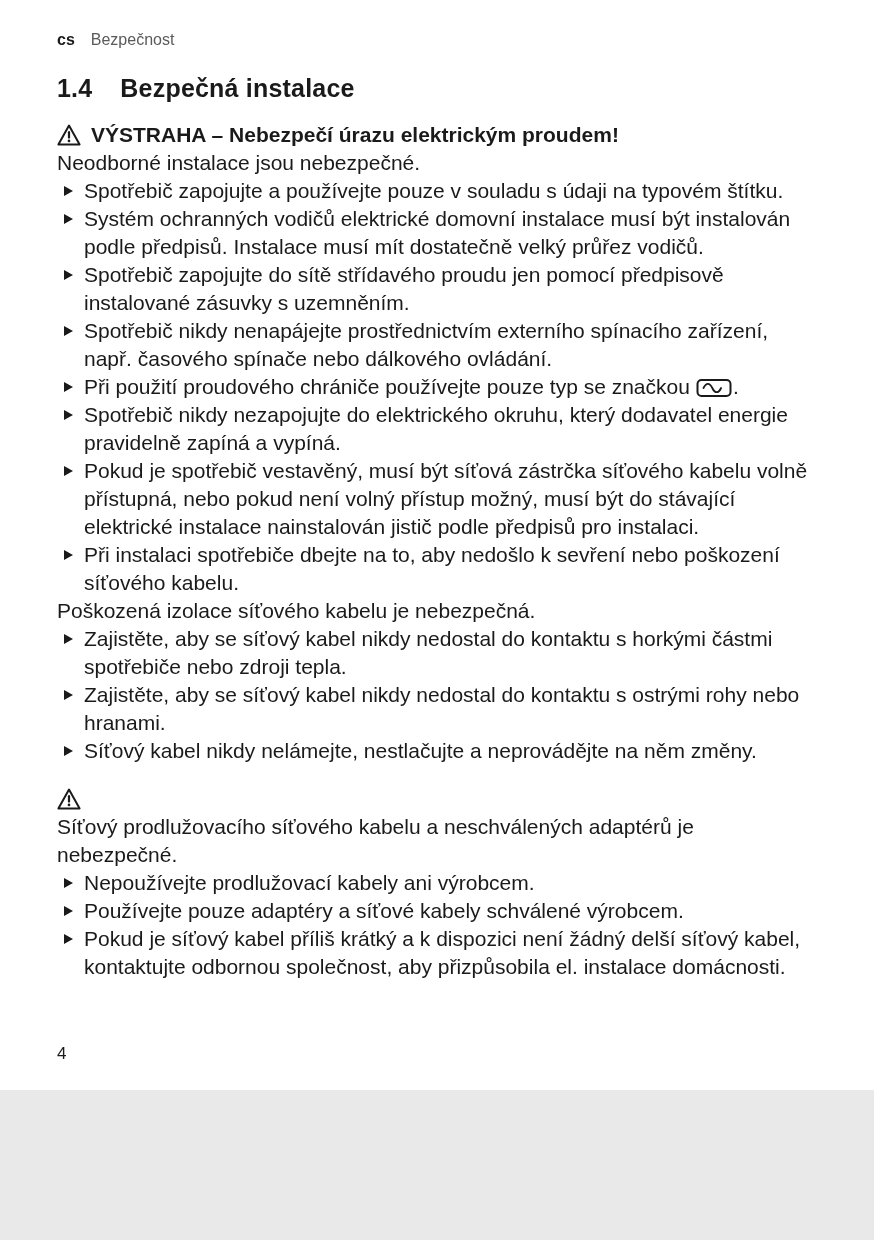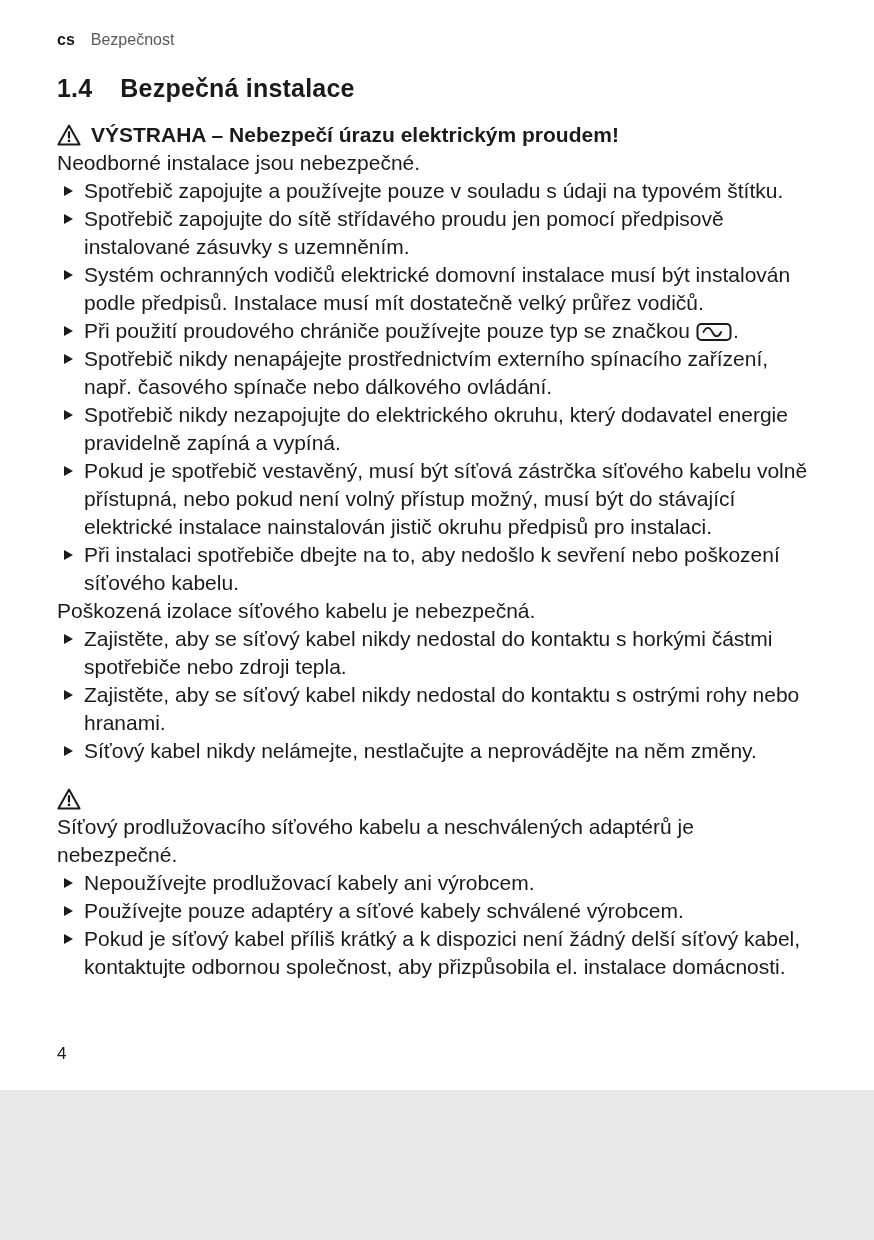--- a/index.html
+++ b/index.html
@@ -97,49 +97,49 @@
 
     <p class="body-text block-para">Neodborné instalace jsou nebezpečné.</p>
 
     <div class="body-text block-bullet">
       <span class="bullet-marker"></span>
       <span class="bullet-text">Spotřebič zapojujte a používejte pouze v souladu s údaji na typovém štítku.</span>
     </div>
 
     <div class="body-text block-bullet">
       <span class="bullet-marker"></span>
+      <span class="bullet-text">Systém ochranných vodičů elektrické domovní instalace musí být instalován podle předpisů. Instalace musí mít dostatečně velký průřez vodičů.</span>
+    </div>
+
+    <div class="body-text block-bullet">
+      <span class="bullet-marker"></span>
       <span class="bullet-text">Spotřebič zapojujte do sítě střídavého proudu jen pomocí předpisově instalované zásuvky s uzemněním.</span>
     </div>
 
     <div class="body-text block-bullet">
       <span class="bullet-marker"></span>
-      <span class="bullet-text">Systém ochranných vodičů elektrické domovní instalace musí být instalován podle předpisů. Instalace musí mít dostatečně velký průřez vodičů.</span>
+      <span class="bullet-text">Spotřebič nikdy nenapájejte prostřednictvím externího spínacího zařízení, např. časového spínače nebo dálkového ovládání.</span>
     </div>
 
     <div class="body-text block-bullet">
       <span class="bullet-marker"></span>
       <span class="bullet-text"><span>Při použití proudového chrániče používejte pouze typ se značkou</span><svg class="rcd-symbol" width="36" height="20" viewBox="0 0 36 20" aria-hidden="true">
             <rect x="1.5" y="2" width="33" height="16" rx="4" fill="none" stroke="#1a1a1a" stroke-width="2"></rect>
             <path d="M7.5 10 c2.6 -5.6 6.2 -5.6 8.8 0 c2.6 5.6 6.2 5.6 8.8 0" fill="none" stroke="#1a1a1a" stroke-width="1.8" stroke-linecap="round"></path>
           </svg><span>.</span></span>
     </div>
 
     <div class="body-text block-bullet">
       <span class="bullet-marker"></span>
-      <span class="bullet-text">Spotřebič nikdy nenapájejte prostřednictvím externího spínacího zařízení, např. časového spínače nebo dálkového ovládání.</span>
-    </div>
-
-    <div class="body-text block-bullet">
-      <span class="bullet-marker"></span>
       <span class="bullet-text">Spotřebič nikdy nezapojujte do elektrického okruhu, který dodavatel energie pravidelně zapíná a vypíná.</span>
     </div>
 
     <div class="body-text block-bullet">
       <span class="bullet-marker"></span>
-      <span class="bullet-text">Pokud je spotřebič vestavěný, musí být síťová zástrčka síťového kabelu volně přístupná, nebo pokud není volný přístup možný, musí být do stávající elektrické instalace nainstalován jistič okruhu předpisů pro instalaci.</span>
+      <span class="bullet-text">Pokud je spotřebič vestavěný, musí být síťová zástrčka síťového kabelu volně přístupná, nebo pokud není volný přístup možný, musí být do stávající elektrické instalace nainstalován jistič podle předpisů pro instalaci.</span>
     </div>
 
     <div class="body-text block-bullet">
       <span class="bullet-marker"></span>
       <span class="bullet-text">Při instalaci spotřebiče dbejte na to, aby nedošlo k sevření nebo poškození síťového kabelu.</span>
     </div>
 
     <p class="body-text block-para">Poškozená izolace síťového kabelu je nebezpečná.</p>
 
     <div class="body-text block-bullet">

